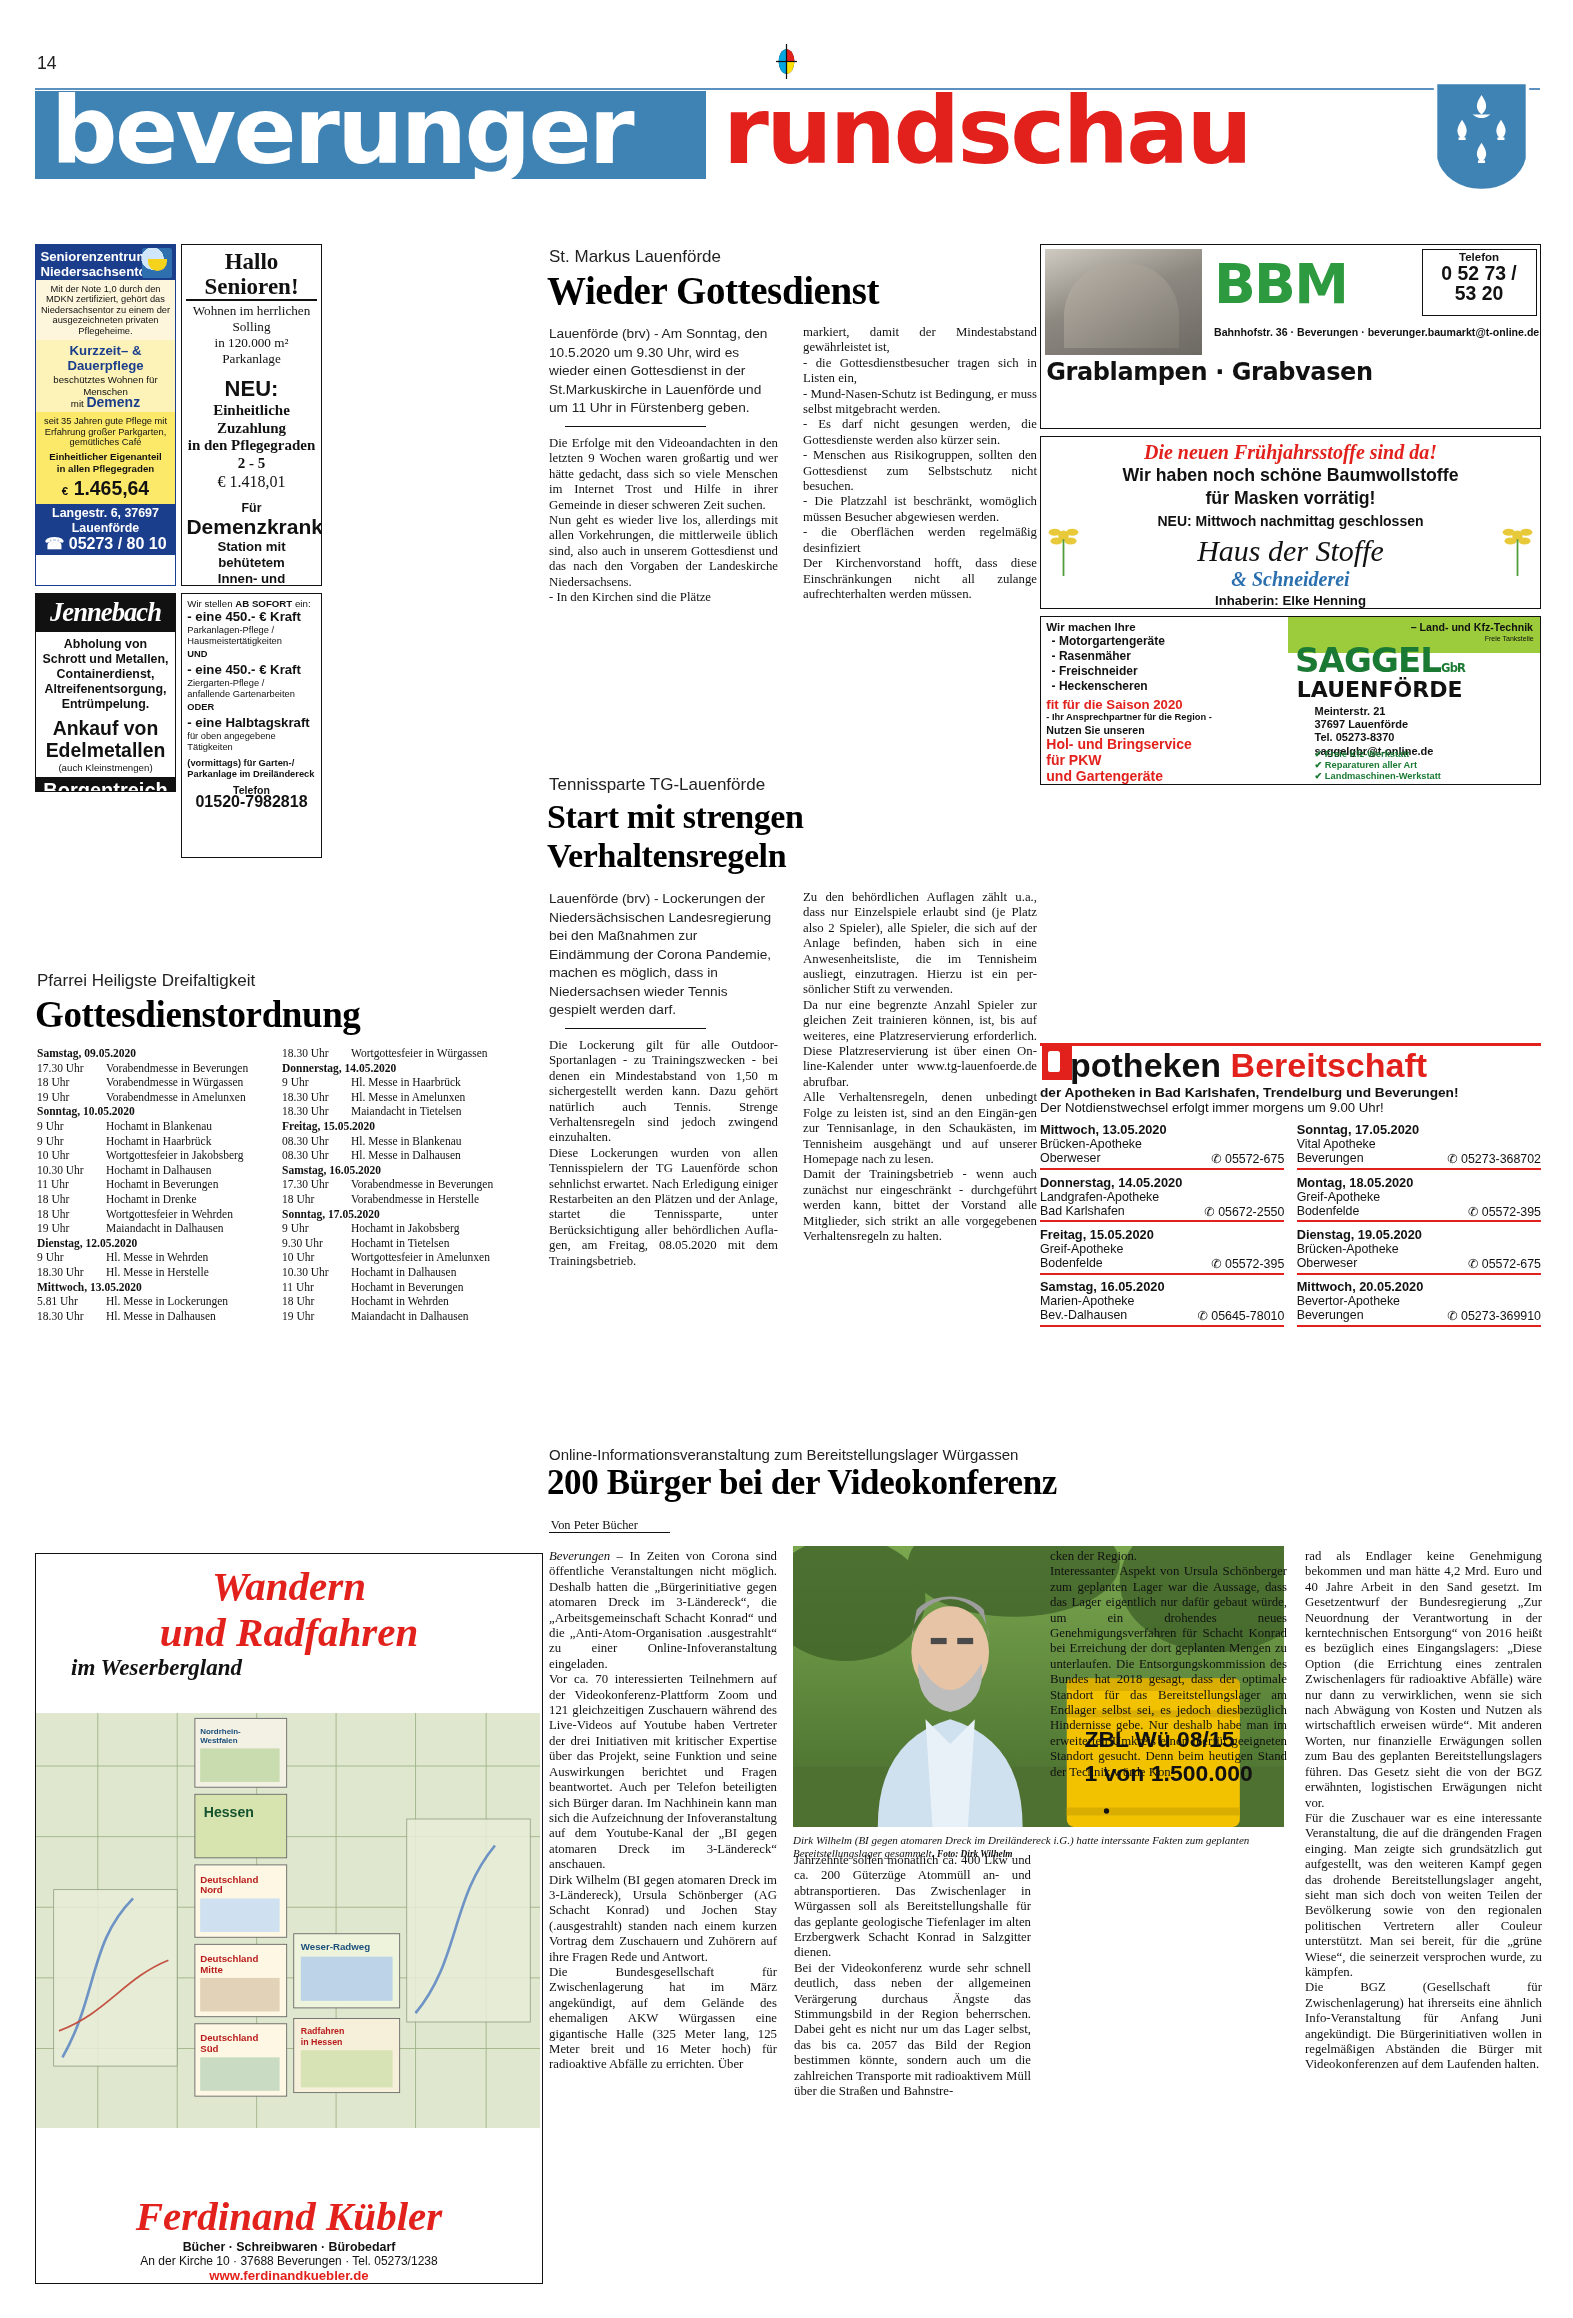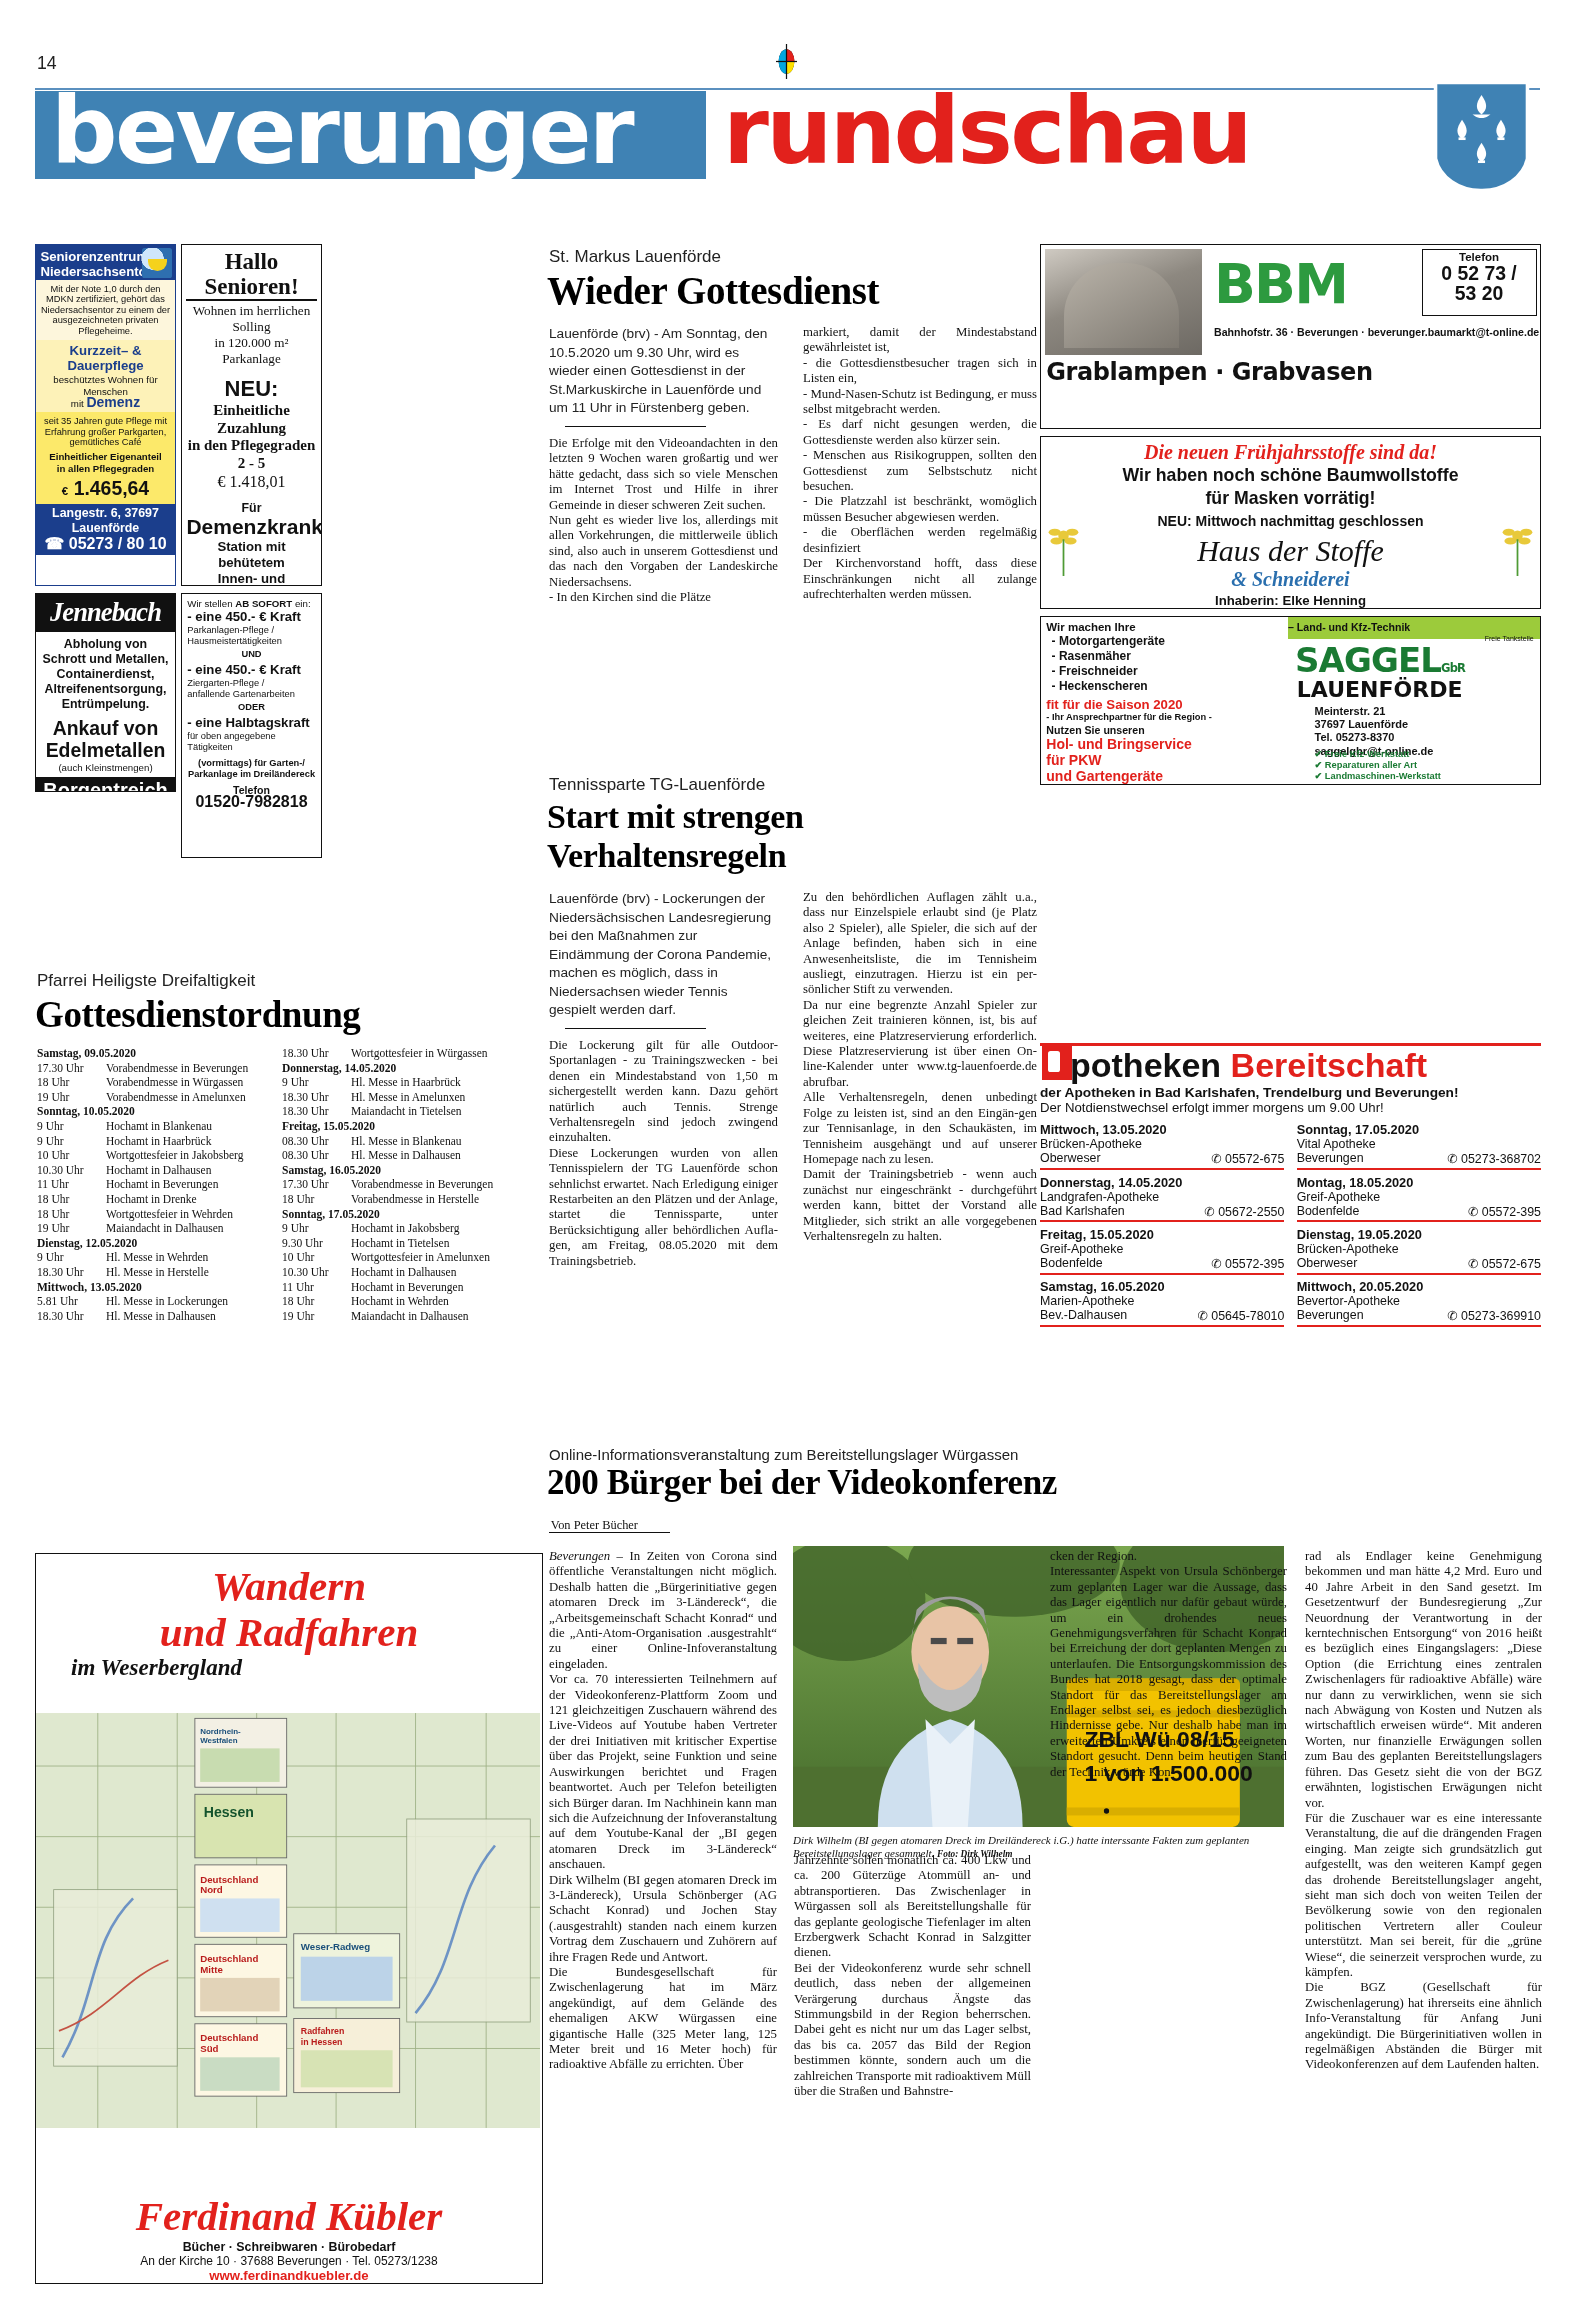--- a/index.html
+++ b/index.html
@@ -47,21 +47,21 @@
   #jn-body{text-align:center;font-size:12.4px;line-height:15px;padding:5.3px 3.5px 0;font-weight:bold;}
   #jn-ankauf{text-align:center;font-weight:bold;font-size:19.4px;line-height:22px;padding:4.4px 0 0;}
   #jn-klein{text-align:center;font-size:9.7px;padding-top:0.9px;}
   #jn-borg{background:#111;color:#fff;text-align:center;font-weight:bold;font-size:20px;padding:1.8px 0 2.6px;margin-top:4.4px;}
   #jn-tel{text-align:center;font-weight:bold;font-size:12.4px;line-height:16px;padding:3.5px 0 0;}
 
   
   #ad-job{left:181px;top:593px;width:141px;height:265px;border:0.9px solid #111;background:#fff;padding:4.4px 5.3px;box-sizing:border-box;font-size:9.3px;line-height:11px;}
   #ad-job .lead{font-size:9.7px;}
   #ad-job .big{font-weight:bold;font-size:13.2px;line-height:16px;}
-  #ad-job .mid{text-align:center;font-weight:bold;margin:1.8px 0;}
+  #ad-job .mid{text-align:left;font-weight:bold;margin:1.8px 0;}
   #ad-job .tel{text-align:center;font-weight:bold;font-size:10.6px;margin-top:5.3px;}
   #ad-job .telno{text-align:center;font-weight:bold;font-size:16px;}
 
   
   #ad-hallo{left:181px;top:244px;width:141px;height:342px;border:0.9px solid #111;background:#fff;padding:3.5px 4.4px;box-sizing:border-box;font-family:"Liberation Serif",serif;text-align:center;}
   #hs-title{font-weight:bold;font-size:23px;border-bottom:2.6px solid #111;display:inline-block;line-height:25px;padding:0 1.8px;}
   #hs-sub{font-size:13.2px;line-height:16px;margin-top:2.6px;}
   #hs-neu{font-family:"Liberation Sans",sans-serif;font-weight:bold;font-size:22px;margin-top:8.8px;}
   #hs-einh{font-weight:bold;font-size:15px;line-height:17.7px;}
   #hs-preis{font-size:16px;}
@@ -139,21 +139,21 @@
 
   #ad-saggel{left:1040px;top:616px;width:501px;height:169px;border:0.9px solid #111;background:#fff;overflow:hidden;}
   #sg-left{position:absolute;left:0;top:0;width:249px;height:100%;background:#fff;padding:3.5px 5.3px;box-sizing:border-box;}
   #sg-left .h{font-weight:bold;font-size:11.5px;}
   #sg-left ul{margin:1.8px 0 0 0;padding:0 0 0 5.3px;list-style:none;font-weight:bold;font-size:12px;line-height:15px;}
   #sg-fit{color:#e2211c;font-weight:bold;font-size:13.2px;margin-top:2.6px;}
   #sg-ansp{font-size:9.3px;font-weight:bold;}
   #sg-nutzen{font-weight:bold;font-size:10.6px;margin-top:1.8px;}
   #sg-hol{color:#e2211c;font-weight:bold;font-size:14px;line-height:16px;}
   #sg-right{position:absolute;right:0;top:0;width:252px;height:100%;background:#fff;}
-  #sg-greenbar{position:absolute;left:0;top:0;width:100%;height:22px;background:#9ccb3b;color:#111;font-weight:bold;font-size:10.6px;text-align:left;padding:4.4px 7px 0 0;box-sizing:border-box;}
+  #sg-greenbar{position:absolute;left:0;top:0;width:100%;height:36px;background:#9ccb3b;color:#111;font-weight:bold;font-size:10.6px;text-align:right;padding:4.4px 7px 0 0;box-sizing:border-box;}
   #sg-name{position:absolute;left:7px;top:23px;font-family:"DejaVu Sans",sans-serif;font-weight:bold;font-size:34px;color:#1a7a33;letter-spacing:-0.9px;}
   #sg-gmbh{font-size:11.5px;}
   #sg-ort{position:absolute;left:8.8px;top:60px;font-family:"DejaVu Sans",sans-serif;font-weight:bold;font-size:22px;color:#111;}
   #sg-addr{position:absolute;left:26.5px;top:88px;font-weight:bold;font-size:11px;line-height:13.2px;}
   #sg-checks{position:absolute;left:26.5px;top:132px;font-size:9.3px;line-height:11px;color:#1a7a33;font-weight:bold;}
   #sg-tank{position:absolute;right:5.3px;top:17.7px;width:51px;height:32px;color:#111;font-size:7px;text-align:center;}
 
   
   #ad-apo{left:1040px;top:1043px;width:501px;height:369px;background:#fff;}
   #apo-topline{height:2.6px;background:#e2211c;}

